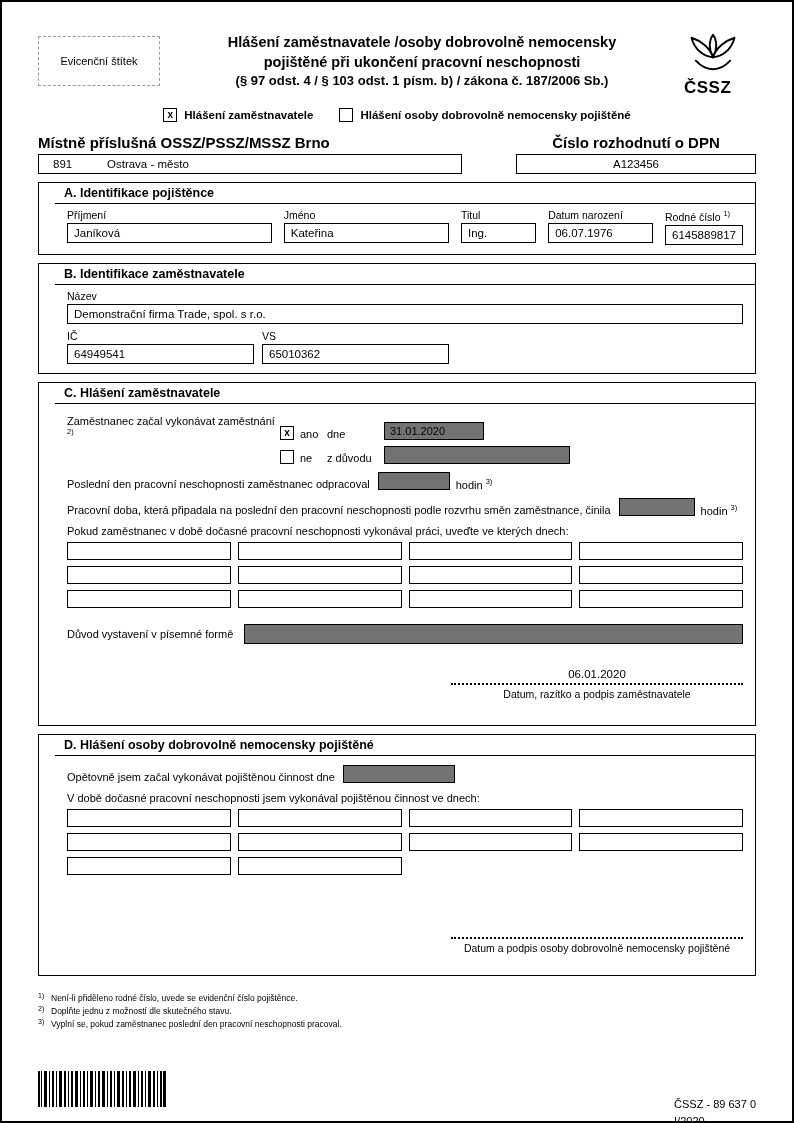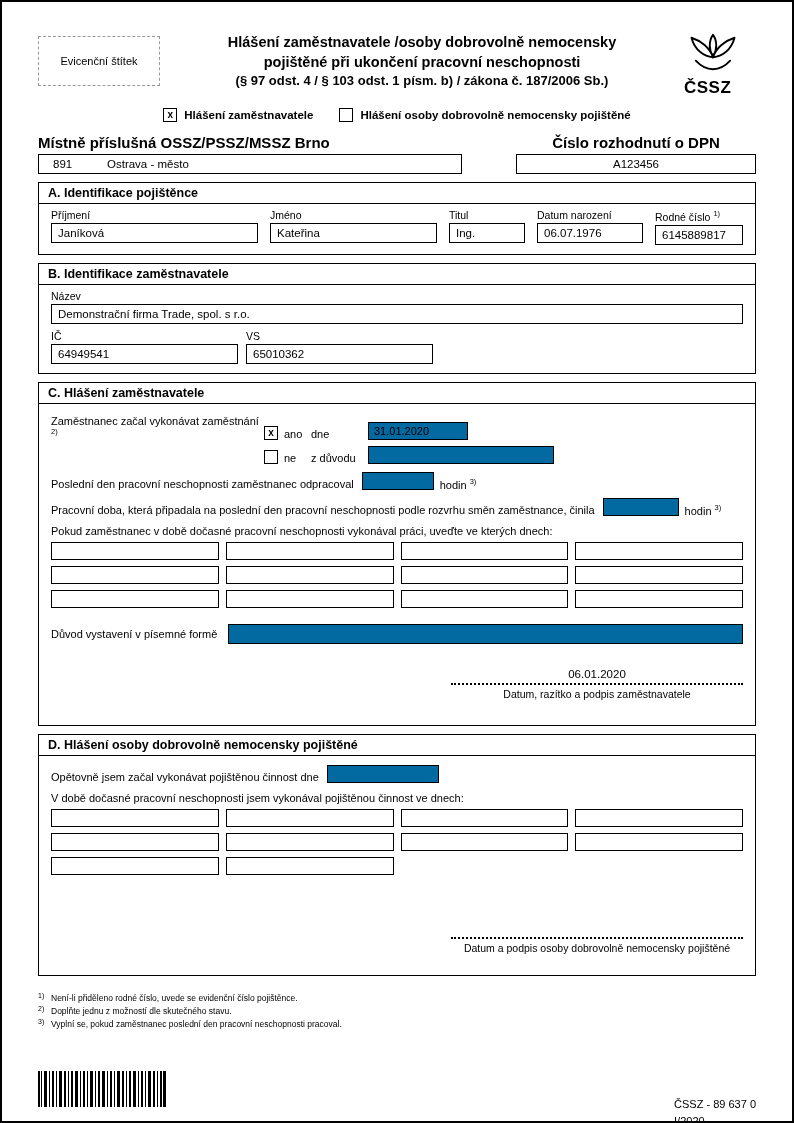--- a/index.html
+++ b/index.html
@@ -26,41 +26,41 @@
   .office-row { display:flex; justify-content:space-between; align-items:flex-end; margin-top:12px; }
   .office-left { width:424px; }
   .office-right { width:240px; }
   .b-label { font-size:15px; font-weight:bold; margin-bottom:3px; }
   .tc { text-align:center; }
   .fbox { border:1px solid #000; height:20px; display:flex; align-items:center; font-size:11.5px; padding:0 6px; background:#fff; }
   .fbox.jc { justify-content:center; }
   .ossz-code { width:62px; flex:none; padding-left:8px; }
 
   
-  .section { border:1px solid #000; margin-top:8px; }
+  .section { border:1px solid #000; margin-top:8px;padding-left:16px; }
   .sec-title { font-size:12.5px; font-weight:bold; padding:3px 9px; border-bottom:1px solid #000; }
   .sec-body { padding:5px 12px 9px 12px; }
   .f-label { font-size:10.5px; margin-bottom:2px; }
   .fields-row { display:flex; gap:12px; }
   .w1 {width:207px;} .w2{width:167px;} .w3{width:76px;} .w4{width:106px;} .w5{flex:1;}
   .bvs-row { display:flex; gap:8px; margin-top:6px; }
   .wic { width:187px; }
   sup.s { font-size:7.5px; vertical-align:super; }
 
   
   .sec-cd { display:flex; flex-direction:column; }
   .sec-cd .sec-body { flex:1; display:flex; flex-direction:column; }
   .sec-c { height:344px; }
   .sec-d { height:242px; }
   .c-line { display:flex; align-items:flex-end; font-size:11px; margin-top:6px; }
   .lab1 { width:213px; flex:none; }
   .ind { margin-left:213px; }
   .anone { width:30px; padding-left:6px; flex:none; }
   .dnecol { width:60px; padding-left:3px; flex:none; }
-  .bx { border:1px solid #000; height:18px; display:flex; align-items:center; font-size:11px; padding:0 5px; background:#0369a1; }
+  .bx { border:1px solid #000; height:18px; display:flex; align-items:center; font-size:11px; padding:0 5px; background:#737373; }
   .bx-date { width:100px; }
   .bx-reason { width:186px; }
   .bx-hours { width:72px; margin-left:8px; margin-right:6px; }
   .bx-shift { width:76px; margin-left:8px; margin-right:6px; }
   .c-text { font-size:11px; margin-top:9px; }
   .work-grid { display:grid; grid-template-columns:repeat(4,1fr); gap:6px 7px; margin-top:5px; }
   .day-box { border:1px solid #000; height:18px; background:#fff; }
   .duvod-line { display:flex; align-items:center; margin-top:16px; }
   .duvod-label { width:177px; flex:none; font-size:11px; }
   .bx-duvod { flex:1; height:20px; }

